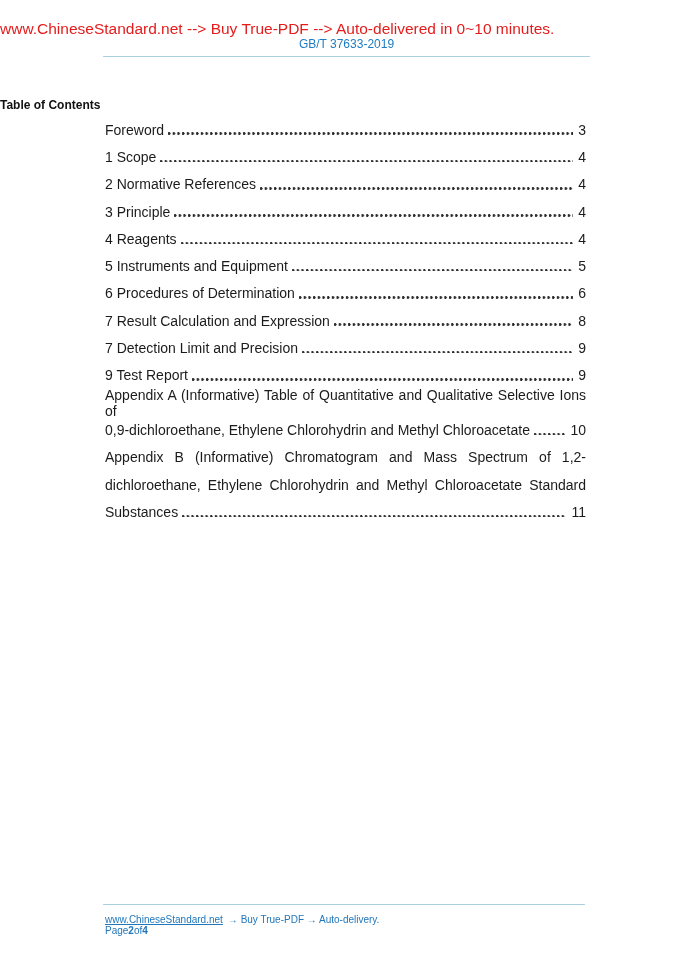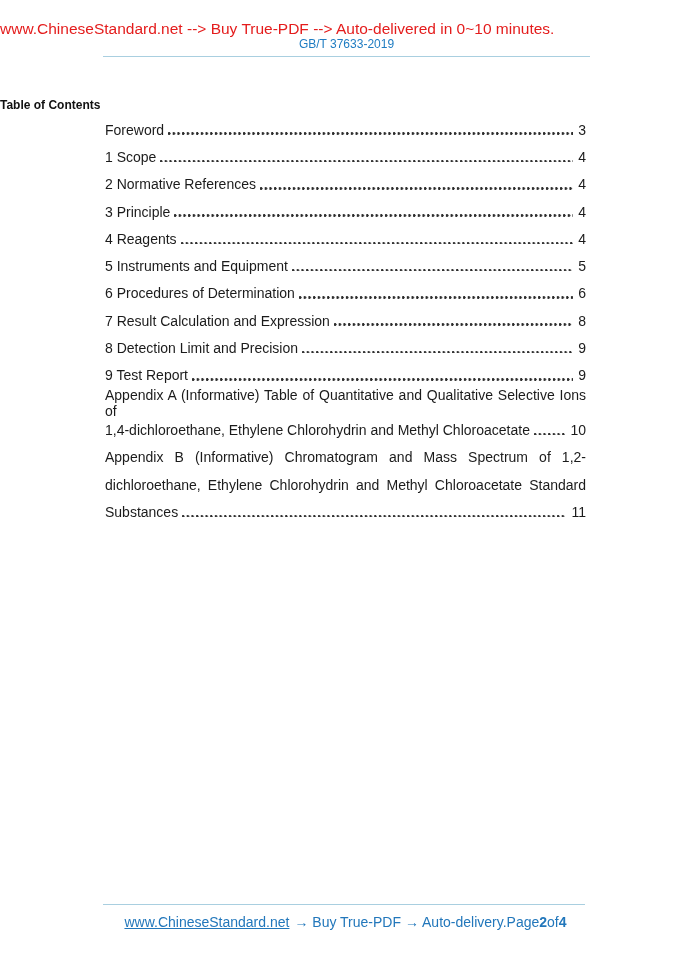--- a/index.html
+++ b/index.html
@@ -83,25 +83,26 @@
     text-align-last: justify;
   }
 
   
   .footer {
     position: absolute;
     top: 914px;
     left: 105px;
     right: 107px;
     display: flex;
-    justify-content: center;
+    justify-content: flex-start;
     align-items: baseline;
-    font-size: 14px;
+    font-size: 10px;
     color: #2277bb;
     white-space: nowrap;
+    flex-direction: column;
   }
   .footer-left { display: inline-flex; gap: 5px; align-items: baseline; }
   .footer-link { text-decoration: underline; color: #2277bb; cursor: pointer; }
   .footer-page { display: inline-flex; align-items: baseline; }
   .pg-num { font-weight: bold; }
 </style>
 </head>
 <body>
 
 <div class="page">
@@ -156,37 +157,37 @@
       <span class="toc-page">6</span>
     </div>
 
     <div class="toc-row">
       <span class="toc-label">7 Result Calculation and Expression</span>
       <span class="leader"></span>
       <span class="toc-page">8</span>
     </div>
 
     <div class="toc-row">
-      <span class="toc-label">8 Detection Limit and Precision</span>
+      <span class="toc-label">7 Detection Limit and Precision</span>
       <span class="leader"></span>
       <span class="toc-page">9</span>
     </div>
 
     <div class="toc-row">
       <span class="toc-label">9 Test Report</span>
       <span class="leader"></span>
       <span class="toc-page">9</span>
     </div>
 
     <div class="toc-row">
       <span class="toc-fill">Appendix A (Informative) Table of Quantitative and Qualitative Selective Ions of</span>
     </div>
 
     <div class="toc-row">
-      <span class="toc-label">1,4-dichloroethane, Ethylene Chlorohydrin and Methyl Chloroacetate</span>
+      <span class="toc-label">0,9-dichloroethane, Ethylene Chlorohydrin and Methyl Chloroacetate</span>
       <span class="leader"></span>
       <span class="toc-page">10</span>
     </div>
 
     <div class="toc-row">
       <span class="toc-fill">Appendix B (Informative) Chromatogram and Mass Spectrum of 1,2-</span>
     </div>
 
     <div class="toc-row">
       <span class="toc-fill">dichloroethane, Ethylene Chlorohydrin and Methyl Chloroacetate Standard</span>

